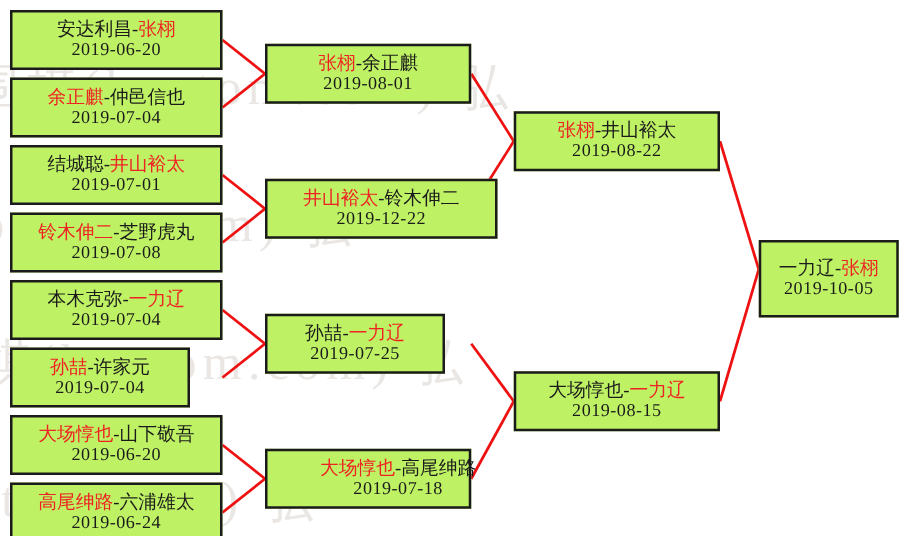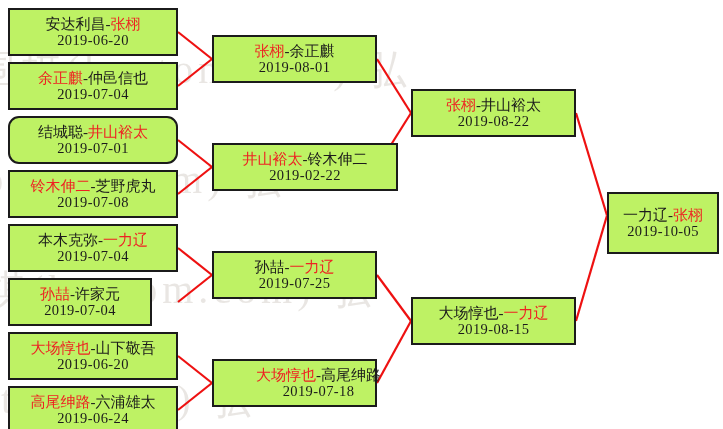--- a/index.html
+++ b/index.html
@@ -106,21 +106,21 @@
 
   <div id="boxes">
       <div class="match" style="left: 8px; top: 8px; width: 170px; height: 48px;">
         <div class="pair"><span class="">安达利昌</span><span class="sep">-</span><span class="w">张栩</span></div>
         <div class="date">2019-06-20</div>
       </div>
       <div class="match" style="left: 8px; top: 62px; width: 170px; height: 48px;">
         <div class="pair"><span class="w">余正麒</span><span class="sep">-</span><span class="">仲邑信也</span></div>
         <div class="date">2019-07-04</div>
       </div>
-      <div class="match" style="left: 8px; top: 116px; width: 170px; height: 48px; border-radius: 11px;">
+      <div class="match" style="left: 8px; top: 116px; width: 170px; height: 48px;">
         <div class="pair"><span class="">结城聪</span><span class="sep">-</span><span class="w">井山裕太</span></div>
         <div class="date">2019-07-01</div>
       </div>
       <div class="match" style="left: 8px; top: 170px; width: 170px; height: 48px;">
         <div class="pair"><span class="w">铃木伸二</span><span class="sep">-</span><span class="">芝野虎丸</span></div>
         <div class="date">2019-07-08</div>
       </div>
       <div class="match" style="left: 8px; top: 224px; width: 170px; height: 48px;">
         <div class="pair"><span class="">本木克弥</span><span class="sep">-</span><span class="w">一力辽</span></div>
         <div class="date">2019-07-04</div>
@@ -136,23 +136,23 @@
       <div class="match" style="left: 8px; top: 386px; width: 170px; height: 48px;">
         <div class="pair"><span class="w">高尾绅路</span><span class="sep">-</span><span class="">六浦雄太</span></div>
         <div class="date">2019-06-24</div>
       </div>
       <div class="match" style="left: 212px; top: 35px; width: 165px; height: 48px;">
         <div class="pair"><span class="w">张栩</span><span class="sep">-</span><span class="">余正麒</span></div>
         <div class="date">2019-08-01</div>
       </div>
       <div class="match" style="left: 212px; top: 143px; width: 186px; height: 48px;">
         <div class="pair"><span class="w">井山裕太</span><span class="sep">-</span><span class="">铃木伸二</span></div>
-        <div class="date">2019-02-22</div>
+        <div class="date">2019-12-22</div>
       </div>
-      <div class="match" style="left: 212px; top: 251px; width: 165px; height: 48px;">
+      <div class="match" style="left: 212px; top: 251px; width: 144px; height: 48px;">
         <div class="pair"><span class="">孙喆</span><span class="sep">-</span><span class="w">一力辽</span></div>
         <div class="date">2019-07-25</div>
       </div>
       <div class="match" style="left: 212px; top: 359px; width: 165px; height: 48px; padding-left: 48px;">
         <div class="pair"><span class="w">大场惇也</span><span class="sep">-</span><span class="">高尾绅路</span></div>
         <div class="date">2019-07-18</div>
       </div>
       <div class="match" style="left: 411px; top: 89px; width: 165px; height: 48px;">
         <div class="pair"><span class="w">张栩</span><span class="sep">-</span><span class="">井山裕太</span></div>
         <div class="date">2019-08-22</div>

